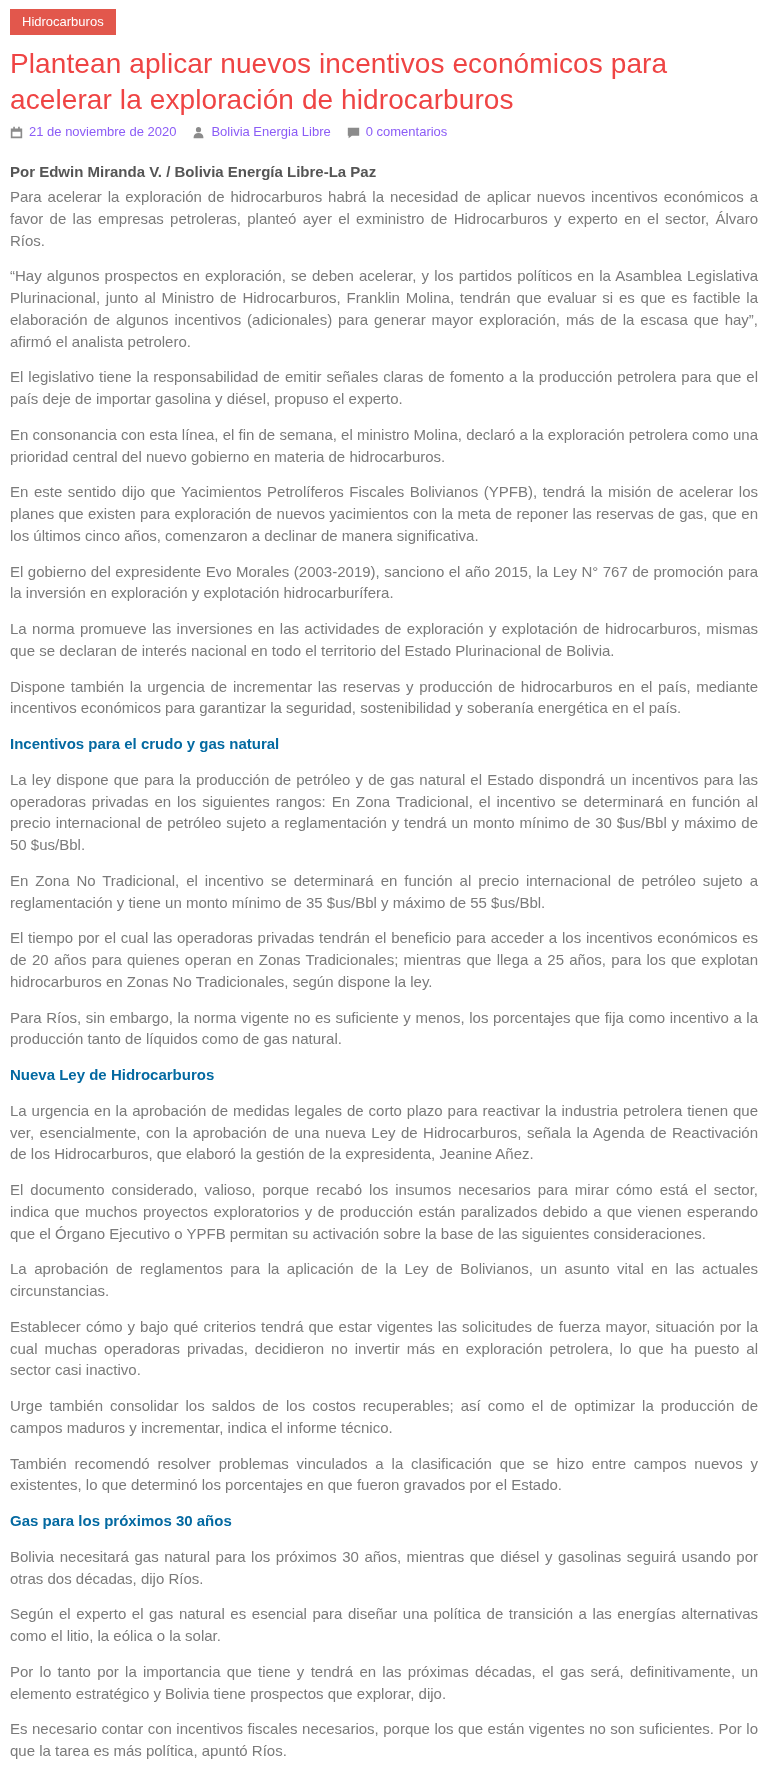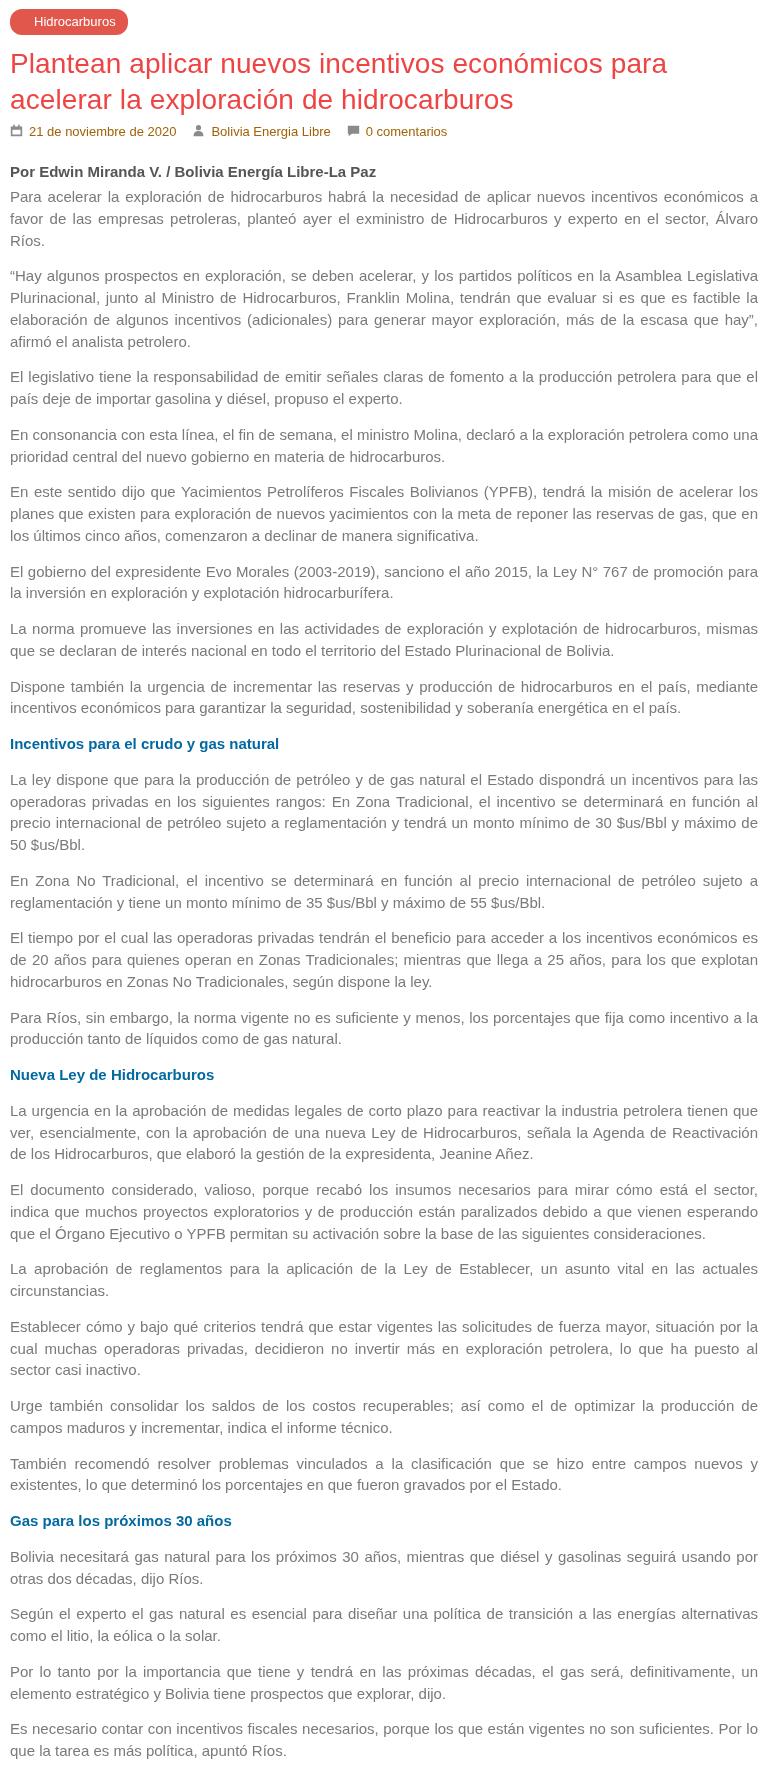--- a/index.html
+++ b/index.html
@@ -10,22 +10,22 @@
     margin: 0 auto;
     font-family: "Liberation Sans", "DejaVu Sans", sans-serif;
     padding: 9px 10px 30px 10px;
   }
   .badge {
     display: inline-block;
     background: #e2574c;
     color: #ffffff;
     font-size: 13px;
     line-height: 1;
-    padding: 6px 12px 7px 24px;
-    border-radius: 12px;
+    padding: 6px 12px 7px 12px;
+    border-radius: 0;
     text-decoration: none;
     cursor: pointer;
   }
   h1.title {
     margin: 11px 0 7px 0;
     font-size: 28px;
     font-weight: 400;
     line-height: 1.27;
     color: #ef4444;
     letter-spacing: 0.1px;
@@ -33,23 +33,23 @@
   .meta {
     display: flex;
     align-items: center;
     gap: 16px;
     font-size: 13px;
     color: #8b8b8b;
     margin-bottom: 4px;
   }
   .meta-item {
     display: inline-flex;
-    align-items: flex-start;
+    align-items: flex-end;
     gap: 6px;
-    color: #a16207;
+    color: #8b5cf6;
     text-decoration: none;
     cursor: pointer;
   }
   .meta-item svg { display: block; }
   .byline {
     margin-top: 24px;
     margin-bottom: 4px;
     font-size: 15px;
     font-weight: 700;
     color: #555555;
@@ -120,21 +120,21 @@
       <p class="para">La norma promueve las inversiones en las actividades de exploración y explotación de hidrocarburos, mismas que se declaran de interés nacional en todo el territorio del Estado Plurinacional de Bolivia.</p>
       <p class="para">Dispone también la urgencia de incrementar las reservas y producción de hidrocarburos en el país, mediante incentivos económicos para garantizar la seguridad, sostenibilidad y soberanía energética en el país.</p>
       <h2 class="subhead">Incentivos para el crudo y gas natural</h2>
       <p class="para">La ley dispone que para la producción de petróleo y de gas natural el Estado dispondrá un incentivos para las operadoras privadas en los siguientes rangos: En Zona Tradicional, el incentivo se determinará en función al precio internacional de petróleo sujeto a reglamentación y tendrá un monto mínimo de 30 $us/Bbl y máximo de 50 $us/Bbl.</p>
       <p class="para">En Zona No Tradicional, el incentivo se determinará en función al precio internacional de petróleo sujeto a reglamentación y tiene un monto mínimo de 35 $us/Bbl y máximo de 55 $us/Bbl.</p>
       <p class="para">El tiempo por el cual las operadoras privadas tendrán el beneficio para acceder a los incentivos económicos es de 20 años para quienes operan en Zonas Tradicionales; mientras que llega a 25 años, para los que explotan hidrocarburos en Zonas No Tradicionales, según dispone la ley.</p>
       <p class="para">Para Ríos, sin embargo, la norma vigente no es suficiente y menos, los porcentajes que fija como incentivo a la producción tanto de líquidos como de gas natural.</p>
       <h2 class="subhead">Nueva Ley de Hidrocarburos</h2>
       <p class="para">La urgencia en la aprobación de medidas legales de corto plazo para reactivar la industria petrolera tienen que ver, esencialmente, con la aprobación de una nueva Ley de Hidrocarburos, señala la Agenda de Reactivación de los Hidrocarburos, que elaboró la gestión de la expresidenta, Jeanine Añez.</p>
       <p class="para">El documento considerado, valioso, porque recabó los insumos necesarios para mirar cómo está el sector, indica que  muchos proyectos exploratorios y de producción están paralizados debido a que vienen esperando que el Órgano Ejecutivo o YPFB permitan su activación sobre la base de las siguientes consideraciones.</p>
-      <p class="para">La aprobación de reglamentos para la aplicación de la Ley de Establecer, un asunto vital en las actuales circunstancias.</p>
+      <p class="para">La aprobación de reglamentos para la aplicación de la Ley de Bolivianos, un asunto vital en las actuales circunstancias.</p>
       <p class="para">Establecer cómo y bajo qué criterios tendrá que estar vigentes las solicitudes de fuerza mayor, situación por la cual muchas operadoras privadas, decidieron no invertir más en exploración petrolera, lo que ha puesto al sector casi inactivo.</p>
       <p class="para">Urge también consolidar los saldos de los costos recuperables; así como el de optimizar la producción de campos maduros y incrementar, indica el informe técnico.</p>
       <p class="para">También recomendó resolver problemas vinculados a la clasificación que se hizo entre campos nuevos y existentes, lo que determinó los porcentajes en que fueron gravados por el Estado.</p>
       <h2 class="subhead">Gas para los próximos 30 años</h2>
       <p class="para">Bolivia necesitará gas natural para los próximos 30 años, mientras que diésel y gasolinas seguirá usando por otras dos décadas, dijo Ríos.</p>
       <p class="para">Según el experto el gas natural es esencial para diseñar una política de transición a las energías alternativas como el litio, la eólica o la solar.</p>
       <p class="para">Por lo tanto por la importancia que tiene y tendrá en las próximas décadas, el gas será, definitivamente, un elemento estratégico y Bolivia tiene prospectos que explorar, dijo.</p>
       <p class="para">Es necesario contar con incentivos fiscales necesarios, porque los que están vigentes no son suficientes. Por lo que la tarea es más política, apuntó Ríos.</p>
     </div>
 </article>

